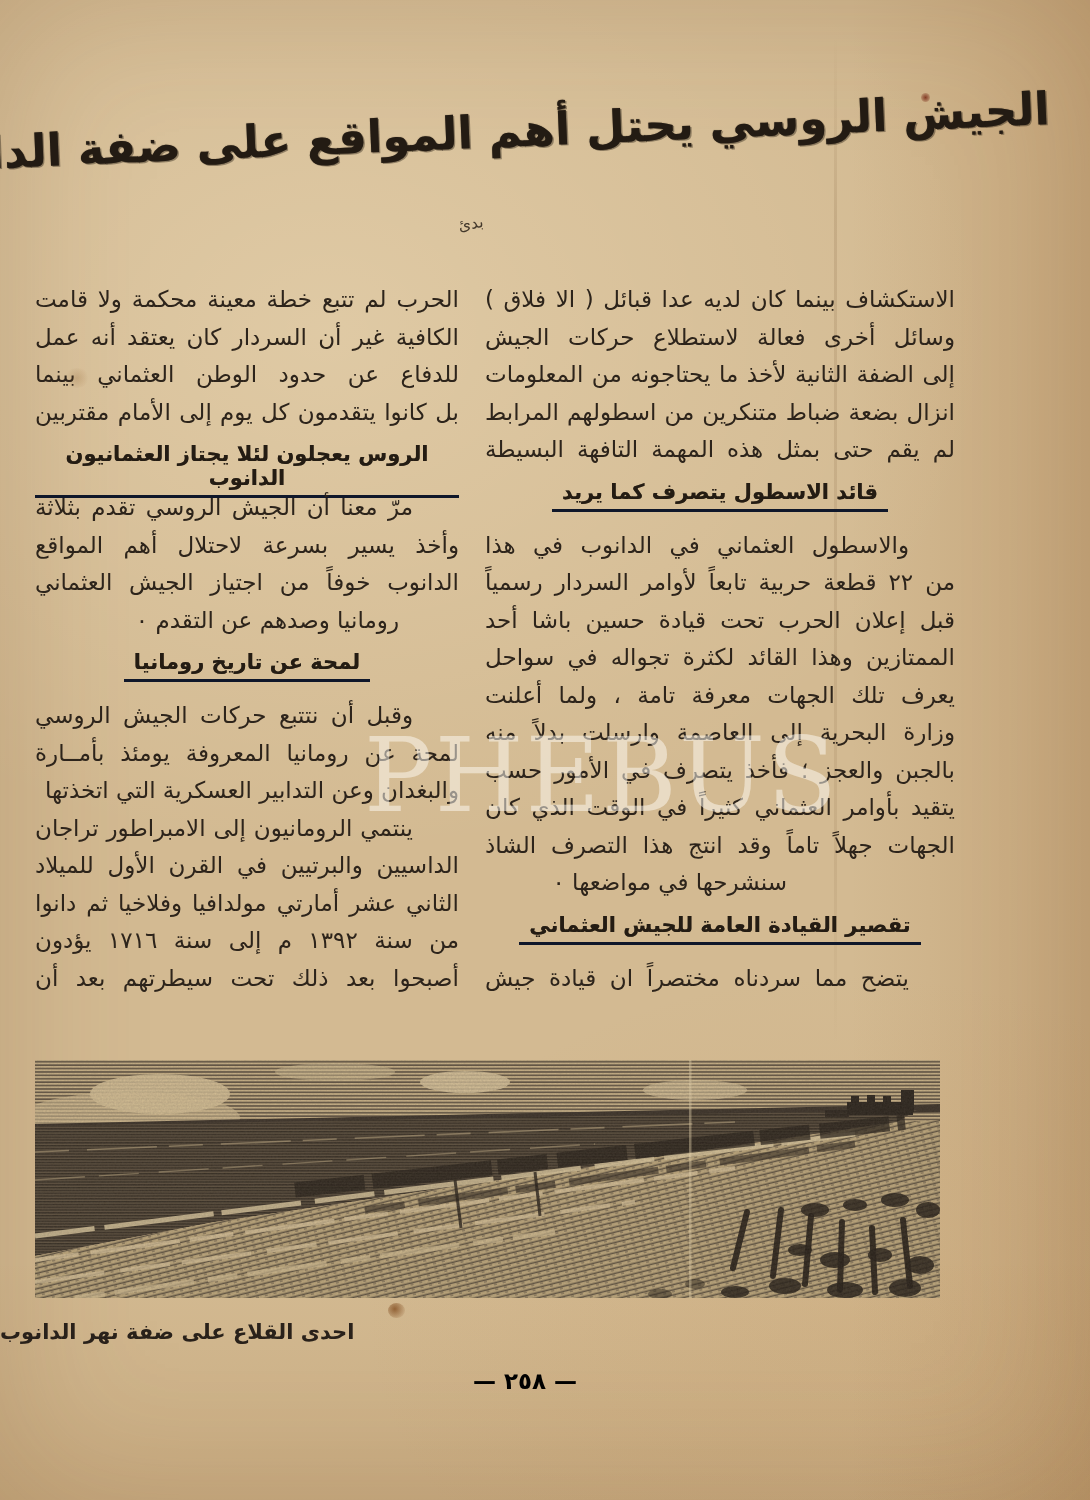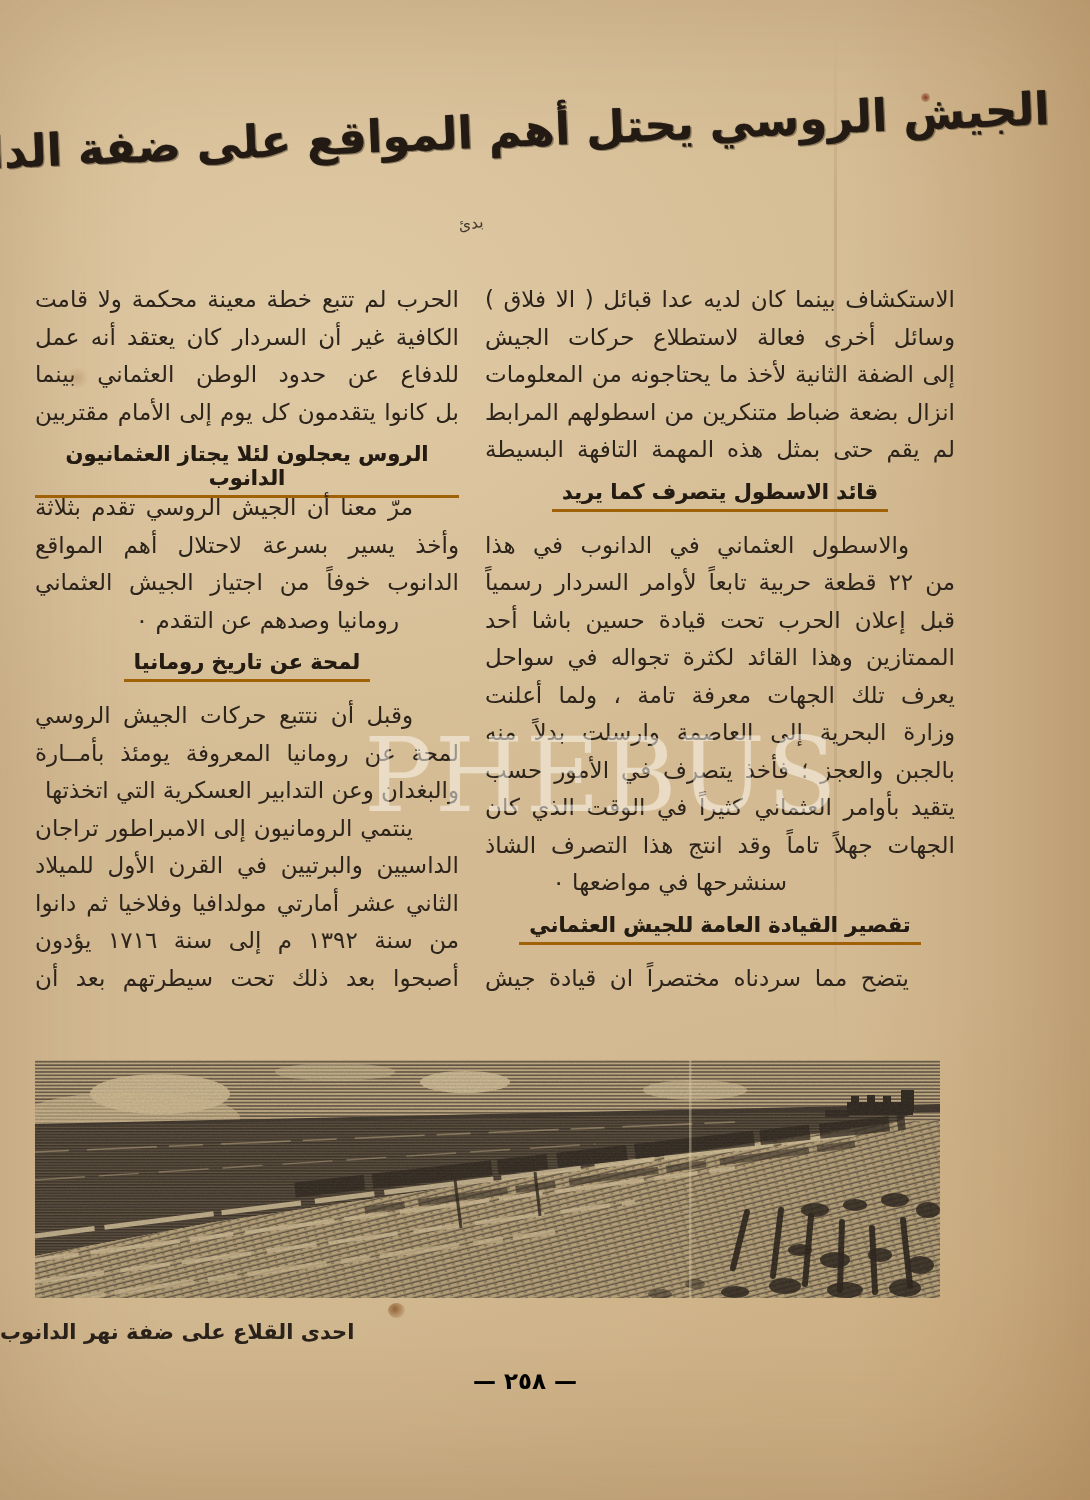--- a/index.html
+++ b/index.html
@@ -52,21 +52,21 @@
   }
   .ind{padding-right:46px;}
   .ind2{padding-right:60px;}
   .ind3{padding-right:168px;}
   .noj{text-align:right;text-align-last:right;}
   .heading{
     direction:rtl;text-align:center;margin:11px 0 9px;height:38px;
   }
   .heading span{
     display:inline-block;font-size:21px;font-weight:bold;color:#241c13;
-    padding:0 10px 5px;border-bottom:3px solid #a16207;
+    padding:0 10px 5px;border-bottom:3px solid #0f172a;
     text-shadow:0 0 .6px rgba(35,25,15,.7);
   }
   
   .figure{
     position:absolute;top:1060px;left:35px;width:905px;height:238px;
   }
   .caption{
     position:absolute;top:1320px;left:0;width:1050px;text-align:left;
     direction:rtl;font-size:21px;font-weight:bold;color:#29211a;
   }

